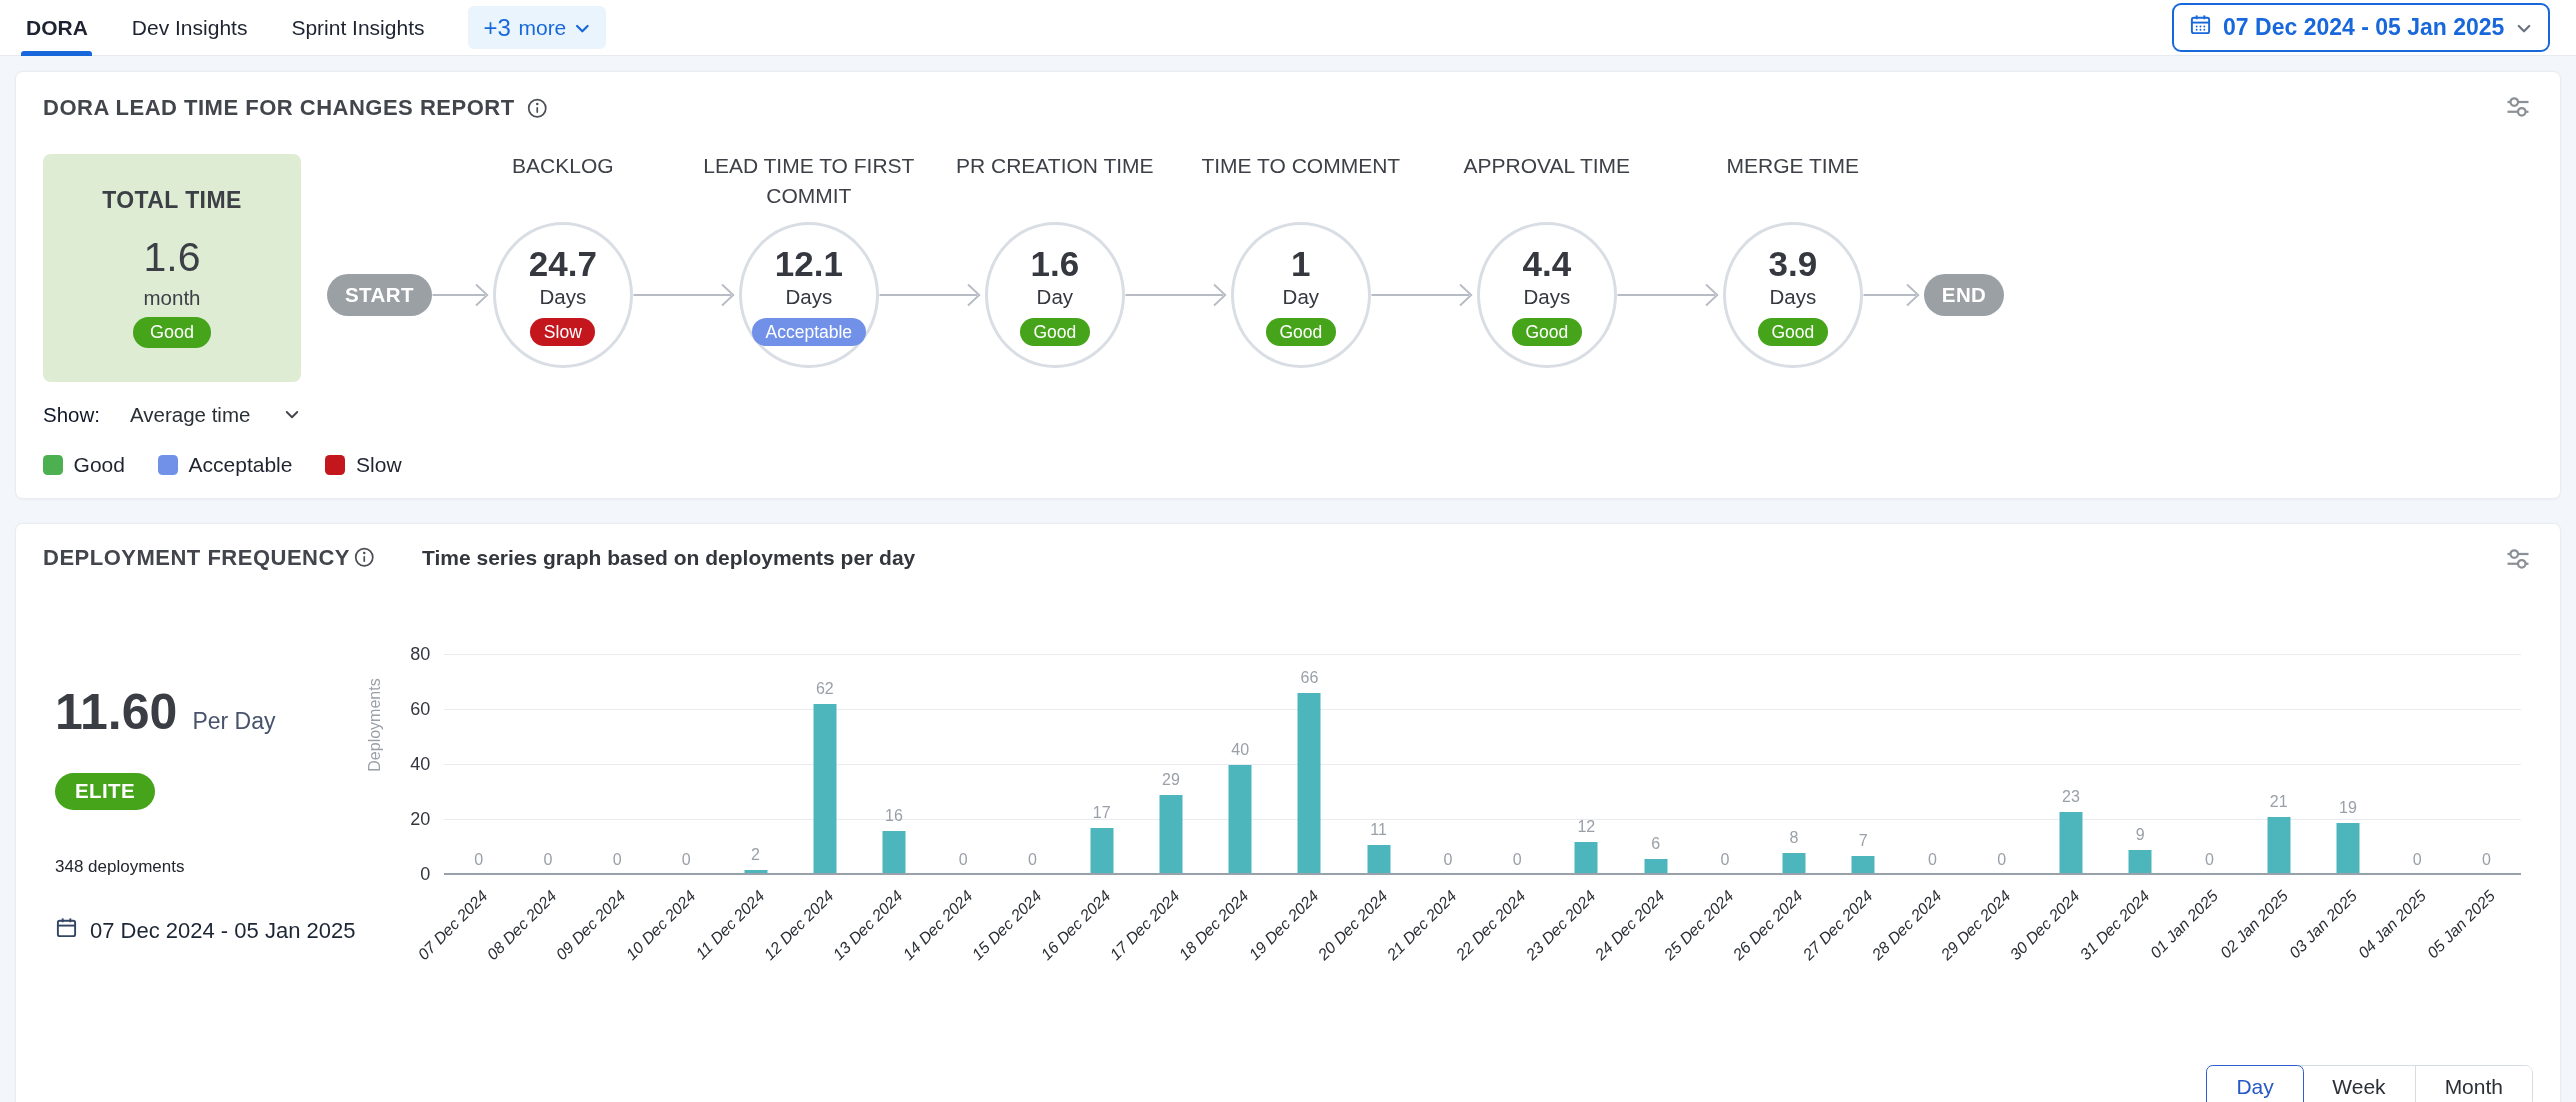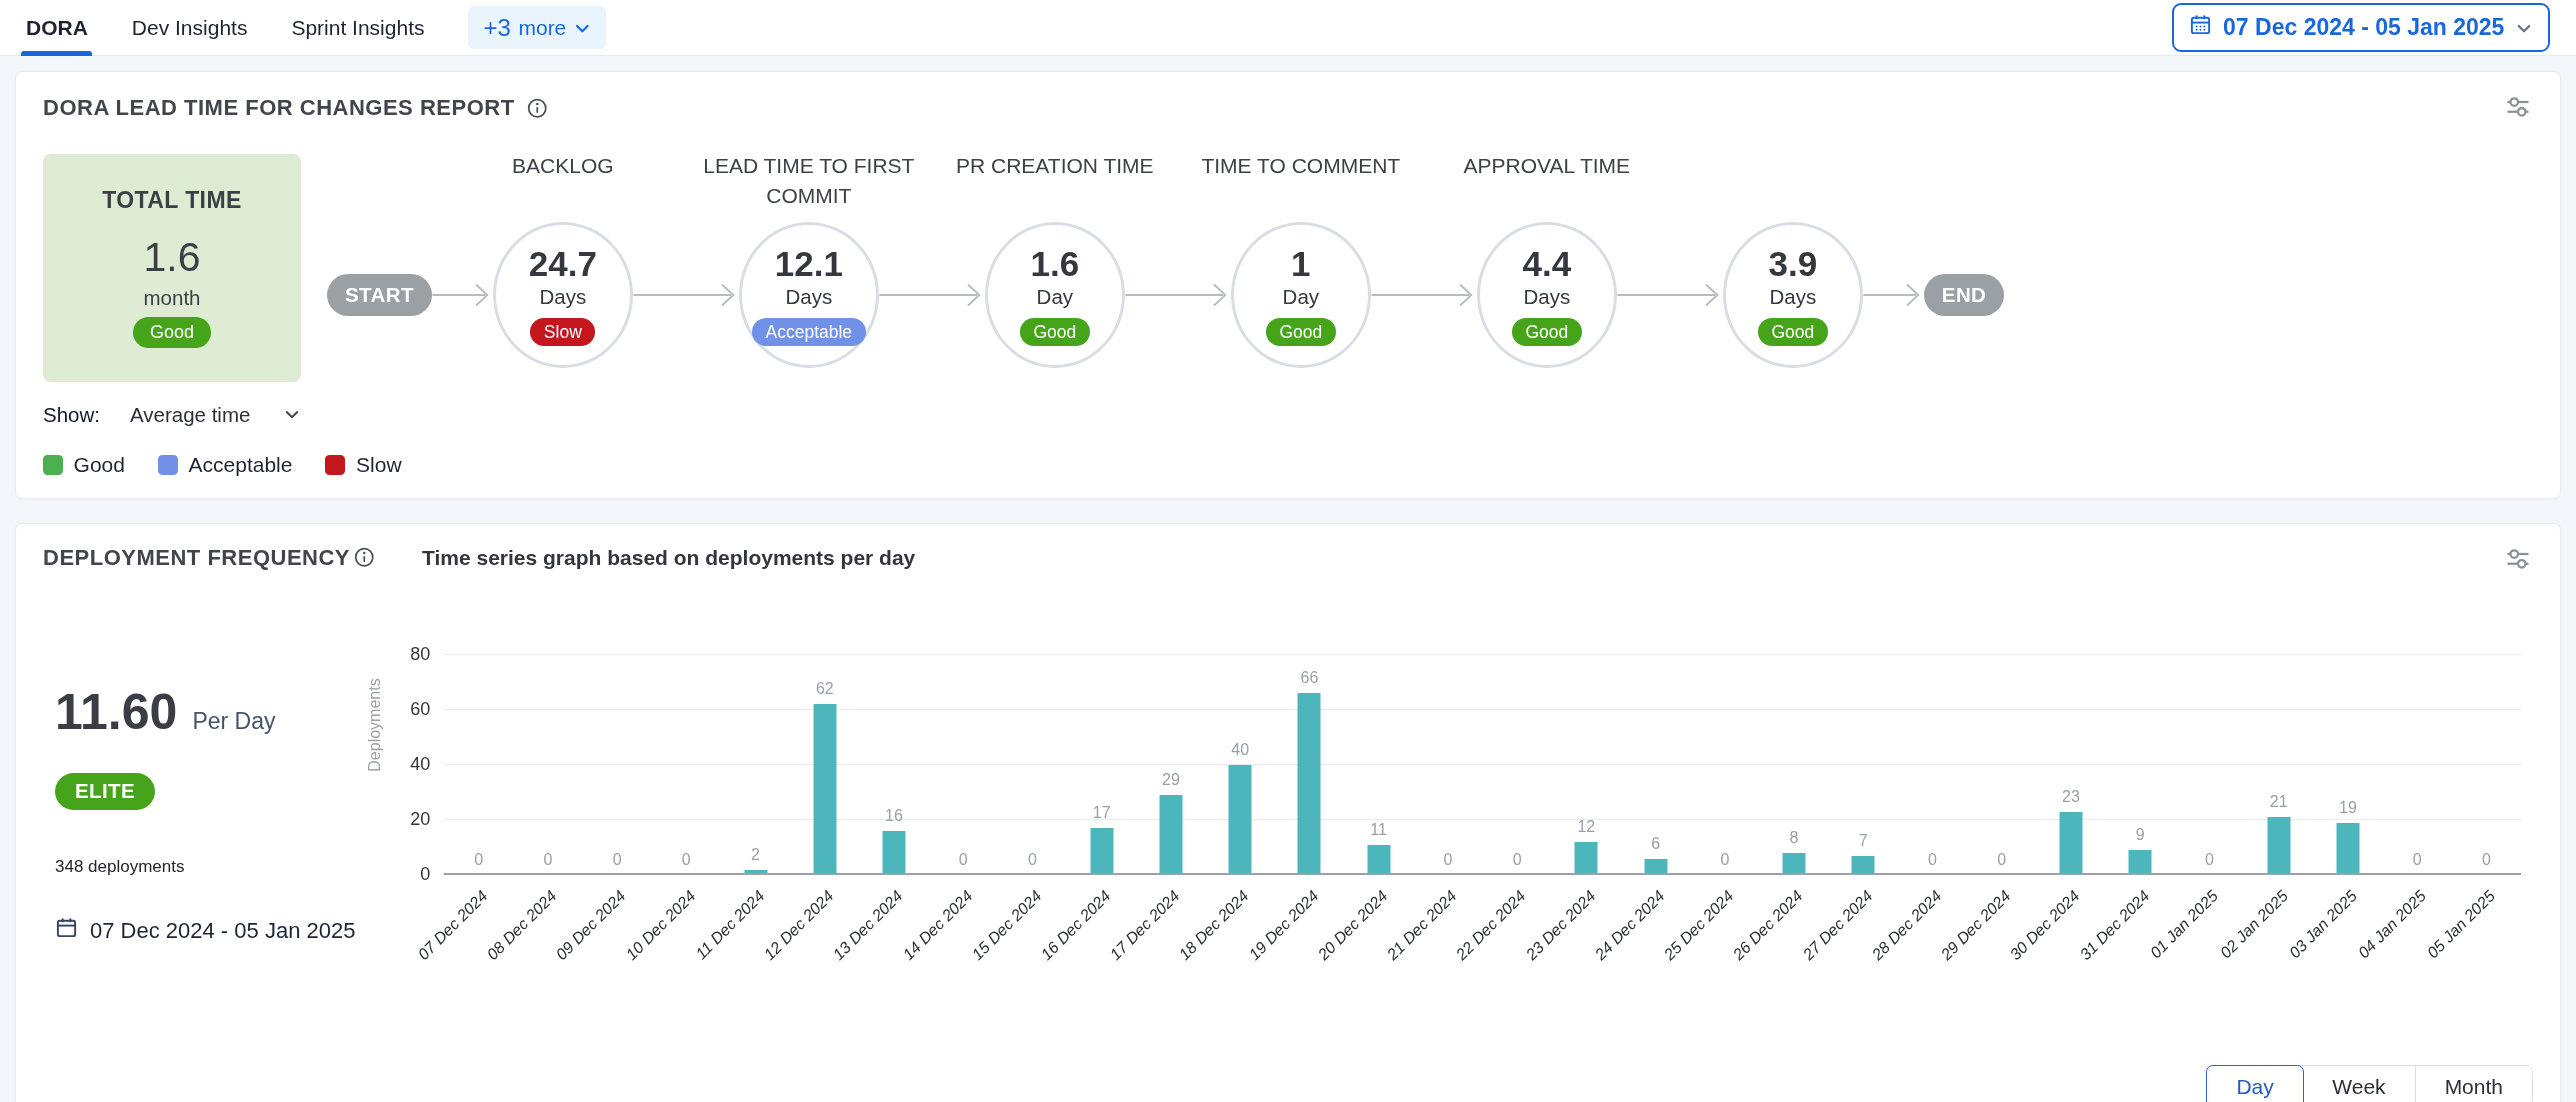--- a/index.html
+++ b/index.html
@@ -258,20 +258,21 @@
           <div class="funit">Days</div>
           <span class="badge" style="background: rgb(69, 164, 25);">Good</span>
         </div>
       </div>
       <svg class="conn" width="106" height="36" viewBox="0 0 140 48">
           <line x1="0" y1="24" x2="130" y2="24"></line>
           <path d="M118 10 L133 24 L118 38"></path>
         </svg>
 
       <div class="fnode">
+        <div class="fnode-label">MERGE TIME</div>
         <div class="fcircle">
           <div class="fval">3.9</div>
           <div class="funit">Days</div>
           <span class="badge" style="background: rgb(69, 164, 25);">Good</span>
         </div>
       </div>
       <svg class="conn" width="61" height="36" viewBox="0 0 80 48">
           <line x1="0" y1="24" x2="70" y2="24"></line>
           <path d="M58 10 L73 24 L58 38"></path>
         </svg>

